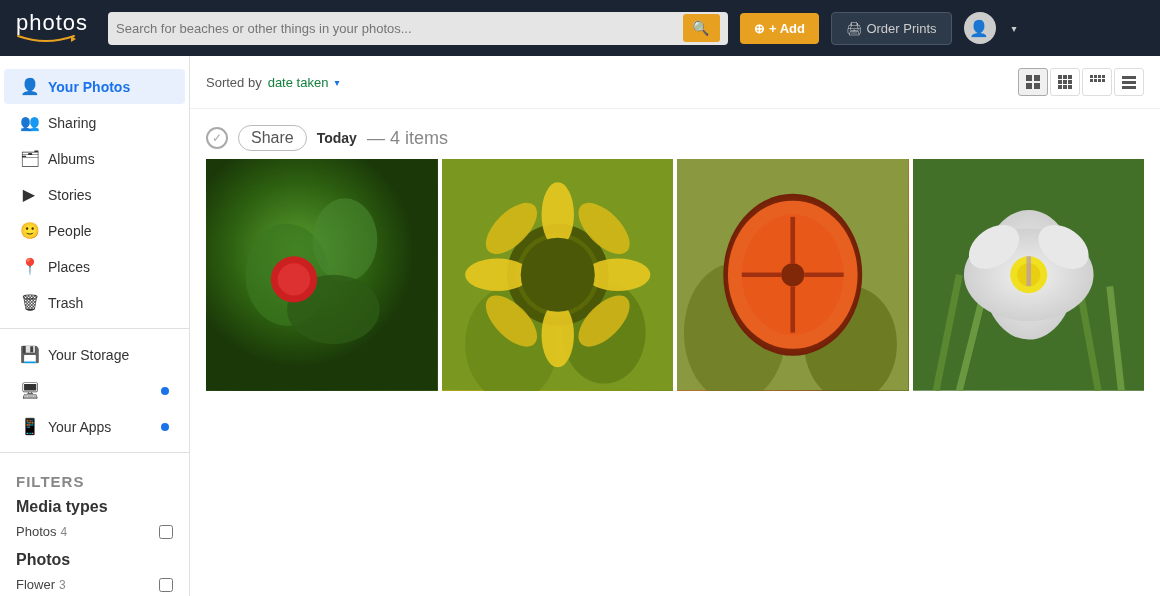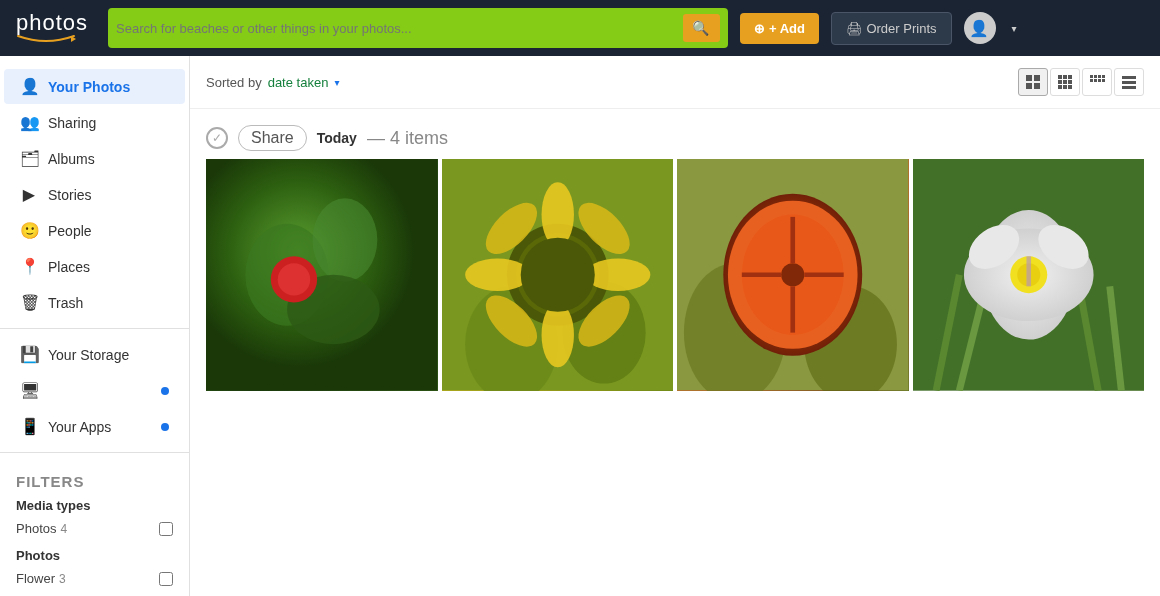--- a/index.html
+++ b/index.html
@@ -29,24 +29,24 @@
       line-height: 1;
     }
     .logo-smile {
       width: 60px;
       height: 10px;
     }
     .search-bar {
       flex: 1;
       display: flex;
       align-items: center;
-      background: #84cc16;
+      background: #e5e5e5;
       border-radius: 4px;
       padding: 0 8px;
-      height: 40px;
+      height: 33px;
       max-width: 620px;
     }
     .search-input {
       border: none;
       outline: none;
       flex: 1;
       font-size: 13px;
       color: #555;
       background: transparent;
     }
@@ -138,21 +138,21 @@
       border-radius: 4px;
       margin: 1px 4px;
     }
     .sidebar-item.active { background: #e8f0fe; color: #1a73e8; font-weight: 600; }
     .sidebar-item .icon { width: 18px; text-align: center; font-size: 16px; flex-shrink: 0; }
     .sidebar-divider { border: none; border-top: 1px solid #e0e0e0; margin: 8px 0; }
     .sidebar-item .dot { width: 8px; height: 8px; border-radius: 50%; background: #1a73e8; margin-left: auto; flex-shrink: 0; }
 
     .filters-section { padding: 12px 16px 4px; }
     .filters-label { font-size: 15px; font-weight: 700; color: #888; letter-spacing: 1px; margin-bottom: 8px; }
-    .filter-category-label { font-size: 13px; font-weight: 700; color: #333; margin: 8px 0 4px; }
+    .filter-category-label { font-size: 16px; font-weight: 700; color: #333; margin: 8px 0 4px; }
     .filter-item {
       display: flex;
       align-items: center;
       justify-content: space-between;
       padding: 4px 0;
       font-size: 13px;
       color: #444;
     }
     .filter-item-left { display: flex; align-items: center; gap: 4px; }
     .filter-count { color: #888; font-size: 12px; }

